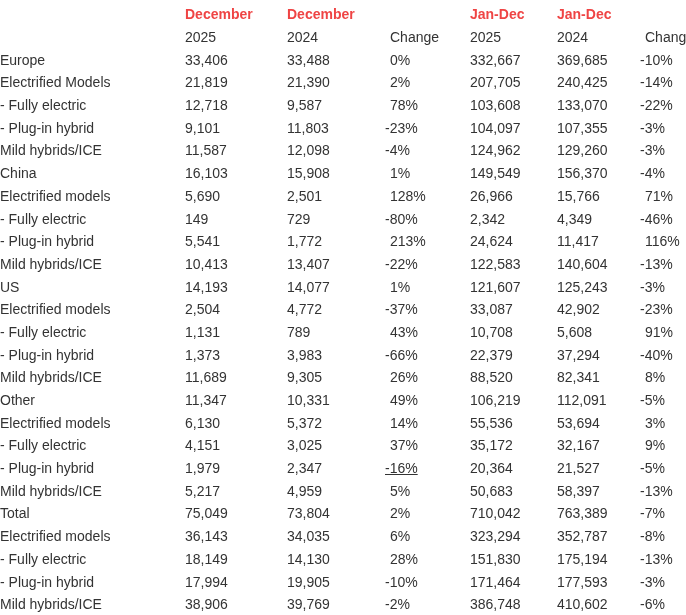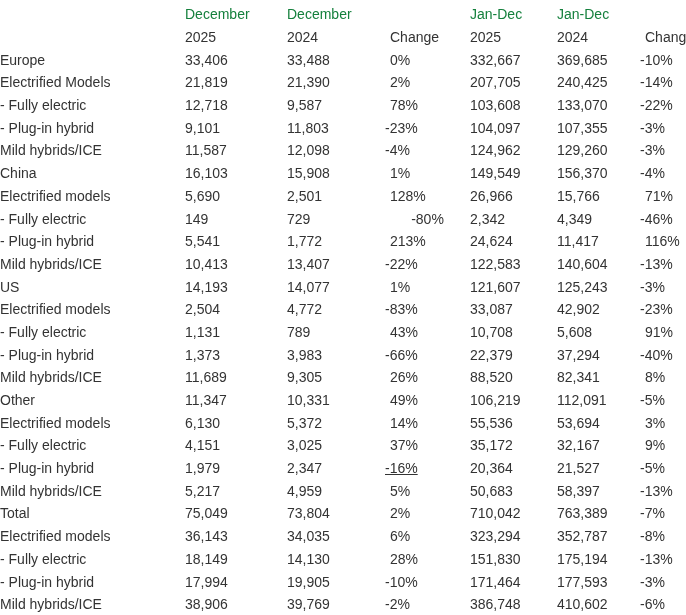--- a/index.html
+++ b/index.html
@@ -25,22 +25,22 @@
     line-height: 1;
     vertical-align: middle;
     text-align: left;
     white-space: nowrap;
     overflow: visible;
     padding: 0;
     color: #333333;
   }
   td.lbl { padding-left: 12px; }
   thead tr.h1 td {
-    font-weight: 400;
-    color: #15803d;
+    font-weight: 700;
+    color: #ef4444;
   }
   thead tr.h2 td { font-weight: 400; margin-top: 20px; }
   col.c-label  { width: 185px; }
   col.c-dec25  { width: 102px; }
   col.c-dec24  { width: 103px; }
   col.c-chg1   { width: 80px; }
   col.c-jd25   { width: 87px; }
   col.c-jd24   { width: 88px; }
   col.c-chg2   { width: 60px; }
 </style>
@@ -139,21 +139,21 @@
     <td class="num">2,501</td>
     <td class="num chg">128%</td>
     <td class="num">26,966</td>
     <td class="num">15,766</td>
     <td class="num chg">71%</td>
   </tr>
         <tr>
     <td class="lbl">- Fully electric</td>
     <td class="num">149</td>
     <td class="num">729</td>
-    <td class="num chg" style="text-indent: -5px; text-align: center;">-80%</td>
+    <td class="num chg" style="text-indent: -5px;">-80%</td>
     <td class="num">2,342</td>
     <td class="num">4,349</td>
     <td class="num chg" style="text-indent: -5px;">-46%</td>
   </tr>
         <tr>
     <td class="lbl">- Plug-in hybrid</td>
     <td class="num">5,541</td>
     <td class="num">1,772</td>
     <td class="num chg">213%</td>
     <td class="num">24,624</td>
@@ -175,21 +175,21 @@
     <td class="num">14,077</td>
     <td class="num chg">1%</td>
     <td class="num">121,607</td>
     <td class="num">125,243</td>
     <td class="num chg" style="text-indent: -5px;">-3%</td>
   </tr>
         <tr>
     <td class="lbl">Electrified models</td>
     <td class="num">2,504</td>
     <td class="num">4,772</td>
-    <td class="num chg" style="text-indent: -5px;">-83%</td>
+    <td class="num chg" style="text-indent: -5px;">-37%</td>
     <td class="num">33,087</td>
     <td class="num">42,902</td>
     <td class="num chg" style="text-indent: -5px;">-23%</td>
   </tr>
         <tr>
     <td class="lbl">- Fully electric</td>
     <td class="num">1,131</td>
     <td class="num">789</td>
     <td class="num chg">43%</td>
     <td class="num">10,708</td>

